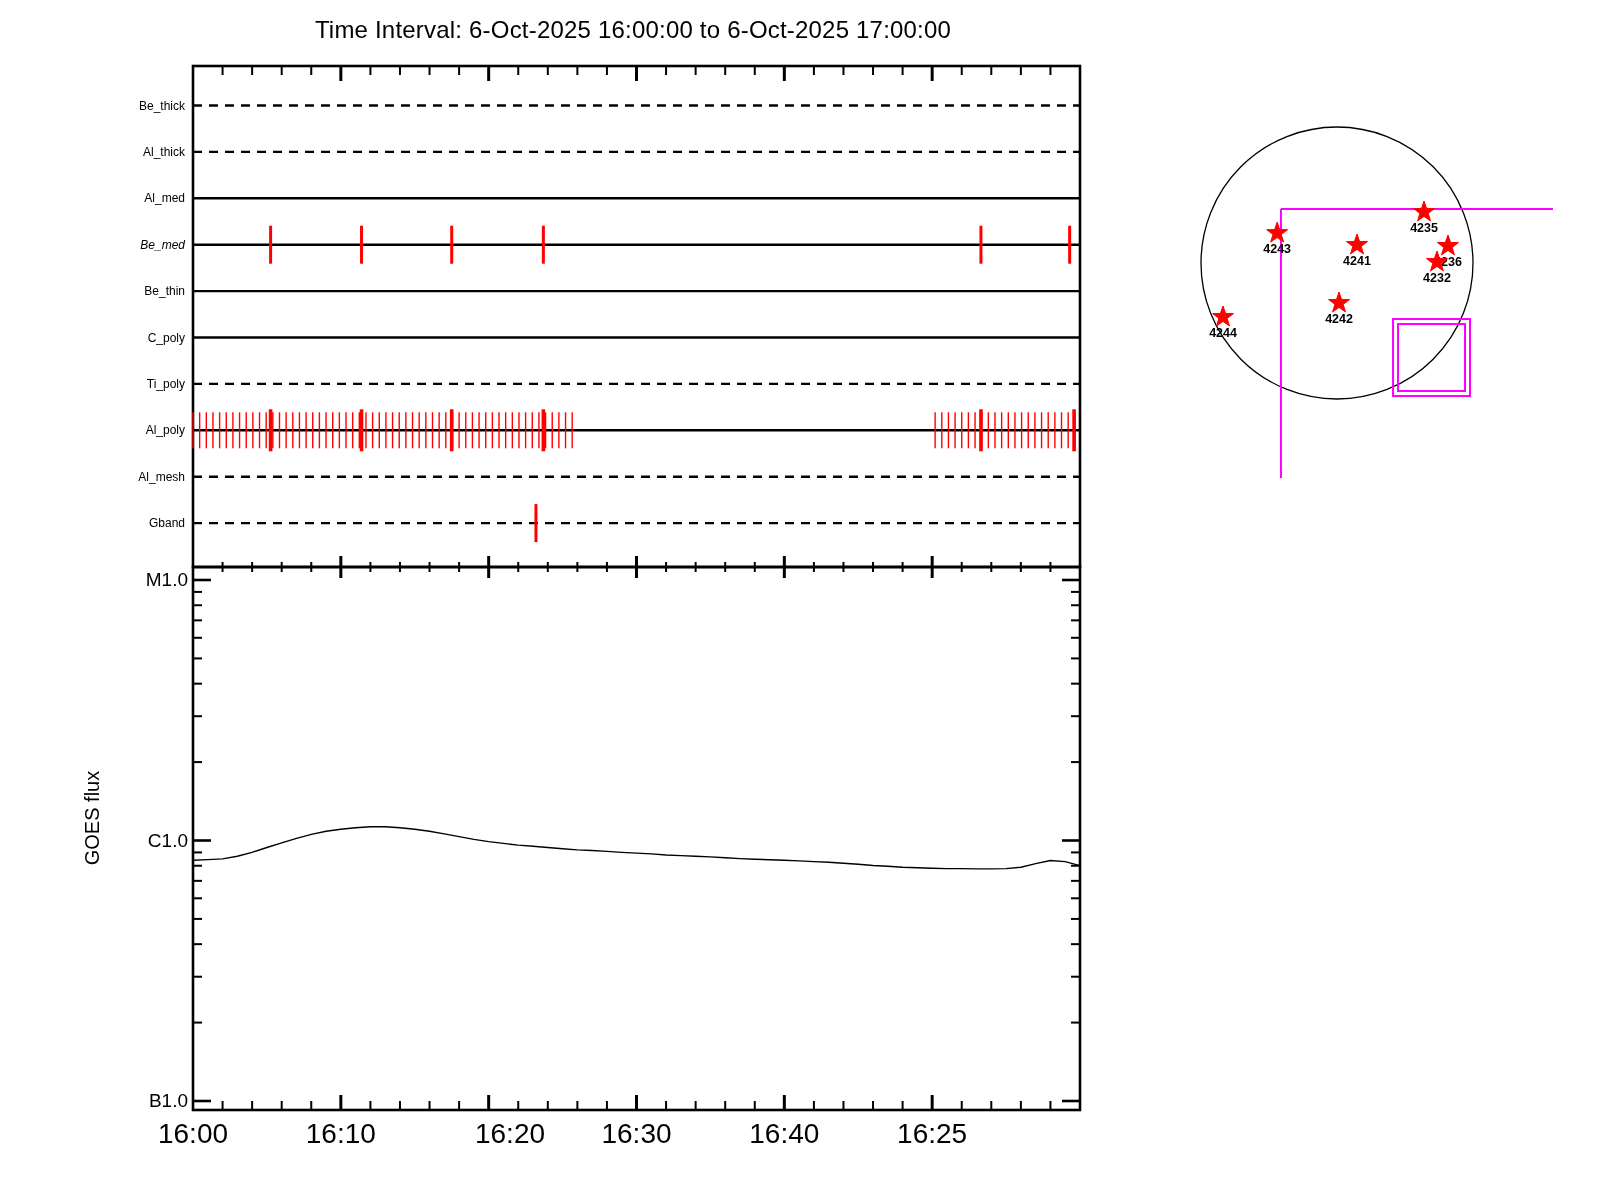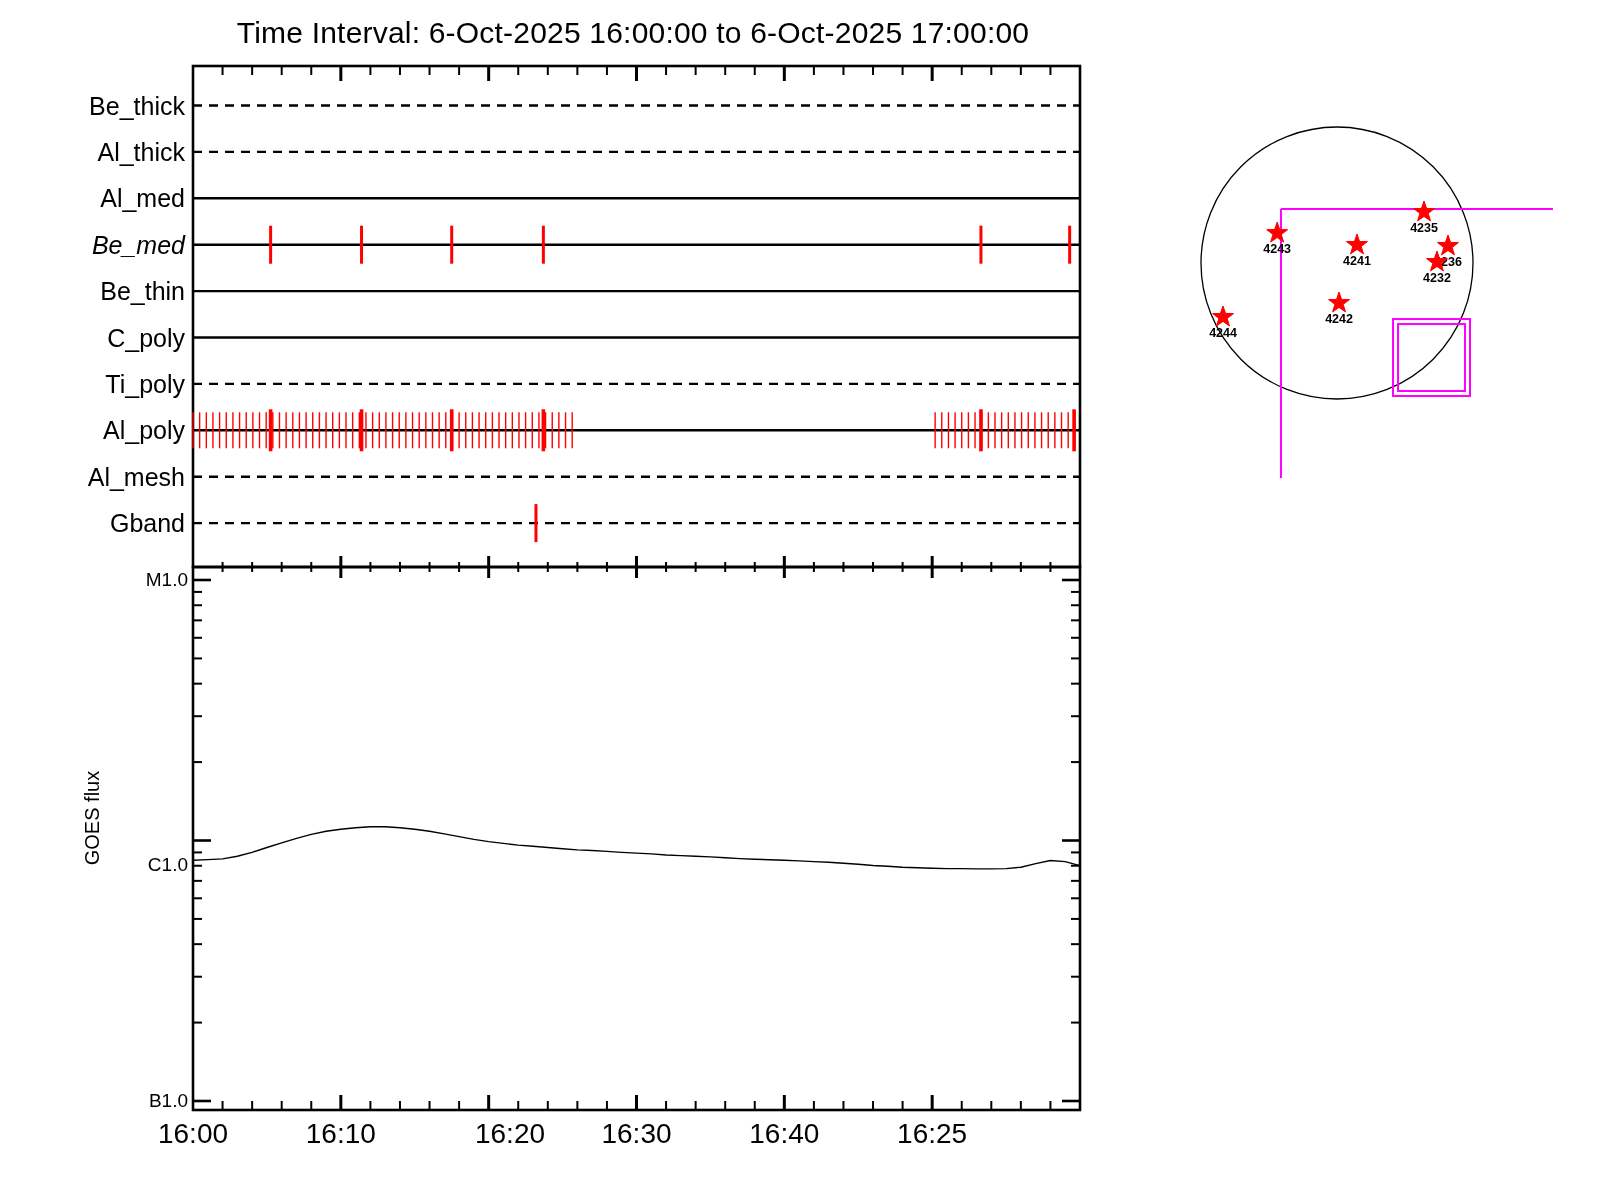--- a/index.html
+++ b/index.html
@@ -1,21 +1,21 @@
 <!DOCTYPE html>
 <html><head>
 <meta charset="utf-8">
 <style>
   html,body{margin:0;padding:0;background:#ffffff;}
   body{font-family:"Liberation Sans", sans-serif;color:#000;}
   .fig{position:relative;width:1600px;height:1200px;background:#fff;overflow:hidden;}
   .fig svg{position:absolute;left:0;top:0;}
   .title{position:absolute;left:173px;top:16px;width:920px;text-align:center;
-         font-size:30px;letter-spacing:0.2px;white-space:nowrap;}
-  .row-label{position:absolute;left:58px;width:127px;text-align:right;font-size:25px;line-height:24px;}
+         font-size:24px;letter-spacing:0.2px;white-space:nowrap;}
+  .row-label{position:absolute;left:58px;width:127px;text-align:right;font-size:12px;line-height:24px;}
   .ytick{position:absolute;left:86px;width:102px;text-align:right;font-size:19px;line-height:24px;}
   .xtick{position:absolute;width:96px;text-align:center;font-size:28px;top:1118px;}
   .goes-ylabel{position:absolute;left:92px;top:818px;font-size:20px;white-space:nowrap;
          transform:translate(-50%,-50%) rotate(-90deg);}
 </style>
 </head>
 <body>
 
 <div class="fig">
   <div class="title">Time Interval:  6-Oct-2025 16:00:00 to  6-Oct-2025 17:00:00</div>
@@ -25,21 +25,21 @@
   <div class="row-label" style="top: 186.3px;">Al_med</div>
   <div class="row-label" style="top: 232.7px; font-style: italic;">Be_med</div>
   <div class="row-label" style="top: 279.1px;">Be_thin</div>
   <div class="row-label" style="top: 325.5px;">C_poly</div>
   <div class="row-label" style="top: 371.9px;">Ti_poly</div>
   <div class="row-label" style="top: 418.3px;">Al_poly</div>
   <div class="row-label" style="top: 464.7px;">Al_mesh</div>
   <div class="row-label" style="top: 511.1px;">Gband</div>
 
   <div class="ytick" style="top: 568px;">M1.0</div>
-  <div class="ytick" style="top: 828.5px; margin-top: 24px;">C1.0</div>
+  <div class="ytick" style="top: 828.5px;">C1.0</div>
   <div class="ytick" style="top: 1089px;">B1.0</div>
 
   <div class="goes-ylabel">GOES flux</div>
 
   <div class="xtick" style="left: 145px;">16:00</div>
   <div class="xtick" style="left: 292.833px;">16:10</div>
   <div class="xtick" style="left: 462px;">16:20</div>
   <div class="xtick" style="left: 588.5px;">16:30</div>
   <div class="xtick" style="left: 736.333px;">16:40</div>
   <div class="xtick" style="left: 884.167px;">16:25</div>

